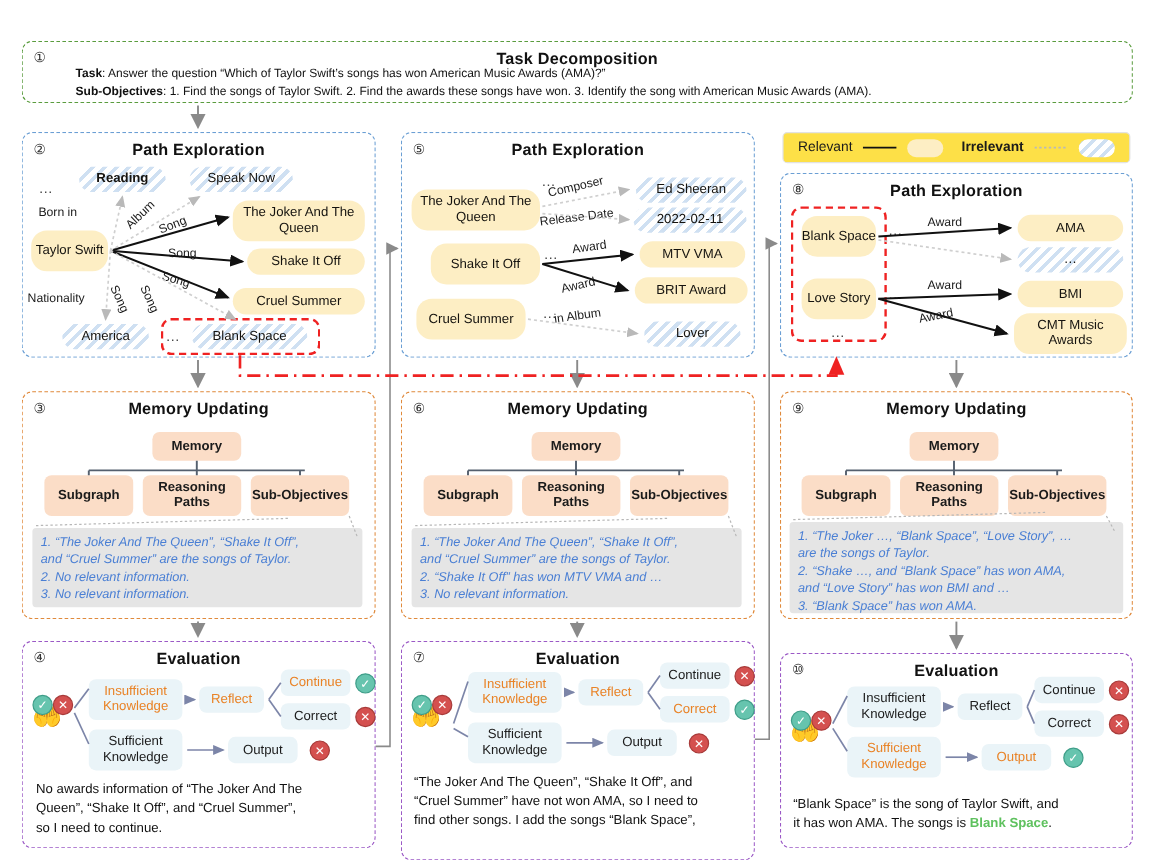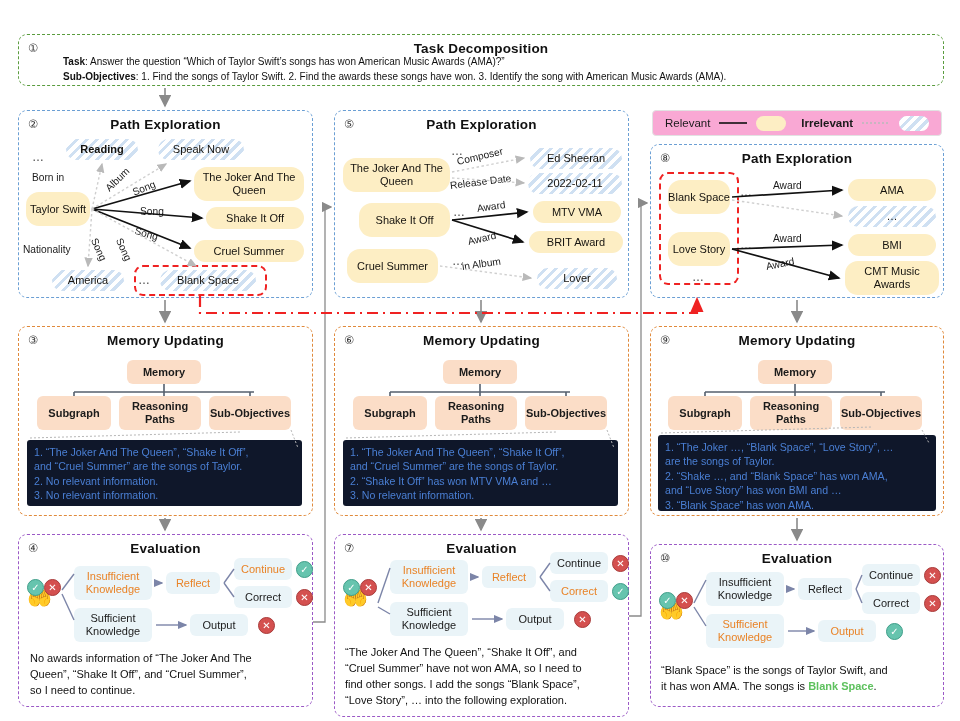--- a/index.html
+++ b/index.html
@@ -32,34 +32,34 @@
     background:repeating-linear-gradient(-45deg,#cfe0f2 0 3px,#ffffff 3px 7px);
   }
   .dots{position:absolute;font-size:12px;color:#444;letter-spacing:1px;}
   .edgelabel{position:absolute;font-size:10.2px;color:#1b1b1b;white-space:nowrap;
              transform-origin:left center;}
 
   
   .mbox{position:absolute;box-sizing:border-box;background:#fbddc7;border-radius:6px;
         display:flex;align-items:center;justify-content:center;text-align:center;
         font-size:11px;line-height:12.6px;font-weight:bold;color:#1b1b1b;}
-  .mtext{position:absolute;box-sizing:border-box;background:#0f172a;
+  .mtext{position:absolute;box-sizing:border-box;background:#e5e5e5;
          border-radius:3px;padding:5px 7px 6px 7px;
-         font-size:10.6px;line-height:14.4px;color:#4a7fd4;}
+         font-size:10.6px;line-height:14.4px;color:#4a7fd4;font-style:italic;}
 
   
   .ebox{position:absolute;box-sizing:border-box;background:#eaf4f8;border-radius:6px;
         display:flex;align-items:center;justify-content:center;text-align:center;
         font-size:11px;line-height:13px;color:#1b1b1b;}
   .ebox.hl{color:#e98327;}
   .concl{position:absolute;font-size:11px;line-height:16px;color:#111;}
   .concl .ans{color:#5ec15e;font-weight:bold;}
 
   
-  .legend{position:absolute;box-sizing:border-box;background:#f9a8d4;
+  .legend{position:absolute;box-sizing:border-box;background:#fde047;
           border:1px solid #e2e2e2;border-radius:4px;
           display:flex;align-items:center;gap:9px;padding:0 12px;font-size:11.5px;}
   .lg-chip{width:44px;height:15px;border-radius:8px;background:#fdeec4;}
   .lg-chip.hatch{background:repeating-linear-gradient(-45deg,#cfe0f2 0 3px,#ffffff 3px 7px);}
 
   .redbox{position:absolute;box-sizing:border-box;border:2.2px dashed #ef2222;border-radius:9px;}
   svg.ov{position:absolute;left:0;top:0;width:960px;height:721px;pointer-events:none;}
   .badge{position:absolute;width:17px;height:17px;border-radius:50%;
          display:flex;align-items:center;justify-content:center;
          font-size:10px;color:#fff;box-sizing:border-box;}
@@ -243,41 +243,40 @@
   <div class="ebox" style="left:550px;top:552px;width:58px;height:22px;">Continue</div>
   <div class="ebox hl" style="left:550px;top:580px;width:58px;height:22px;">Correct</div>
   <div class="ebox" style="left:506px;top:608px;width:58px;height:22px;">Output</div>
   <div class="badge no" style="left:612px;top:555px;">✕</div>
   <div class="badge ok" style="left:612px;top:583px;">✓</div>
   <div class="badge no" style="left:574px;top:611px;">✕</div>
   <div class="concl" style="left:345px;top:644px;width:278px;">
     <div>“The Joker And The Queen”, “Shake It Off”, and</div>
     <div>“Cruel Summer” have not won AMA, so I need to</div>
     <div>find other songs. I add the songs “Blank Space”,</div>
-    <div>“Love Story”, … into the following exploration.</div>
   </div>
 
   <div class="panel p-purple" style="left:650px;top:544px;width:294px;height:163px;">
     <span class="pnum">⑩</span>
     <span class="ptitle">Evaluation</span>
   </div>
   <div class="hands" style="left:659px;top:601px;">🤲</div>
   <div class="badge ok" style="left:659px;top:592px;">✓</div>
   <div class="badge no" style="left:676px;top:592px;">✕</div>
   <div class="ebox" style="left:706px;top:572px;width:78px;height:34px;">Insufficient Knowledge</div>
   <div class="ebox hl" style="left:706px;top:614px;width:78px;height:34px;">Sufficient Knowledge</div>
   <div class="ebox" style="left:798px;top:578px;width:54px;height:22px;">Reflect</div>
   <div class="ebox" style="left:862px;top:564px;width:58px;height:22px;">Continue</div>
   <div class="ebox" style="left:862px;top:592px;width:58px;height:22px;">Correct</div>
   <div class="ebox hl" style="left:818px;top:620px;width:58px;height:22px;">Output</div>
   <div class="badge no" style="left:924px;top:567px;">✕</div>
   <div class="badge no" style="left:924px;top:595px;">✕</div>
   <div class="badge ok" style="left:886px;top:623px;">✓</div>
   <div class="concl" style="left:661px;top:662px;width:278px;">
-    <div>“Blank Space” is the songs of Taylor Swift, and</div>
+    <div>“Blank Space” is the song of Taylor Swift, and</div>
     <div>
       <span>it has won AMA. The songs is </span><span class="ans">Blank Space</span><span>.</span>
     </div>
   </div>
 
   <svg class="ov">
     <defs>
       <marker id="abk" markerWidth="7" markerHeight="7" refX="6" refY="3" orient="auto">
         <polygon points="0,0 7,3 0,6" fill="#111"></polygon>
       </marker>

